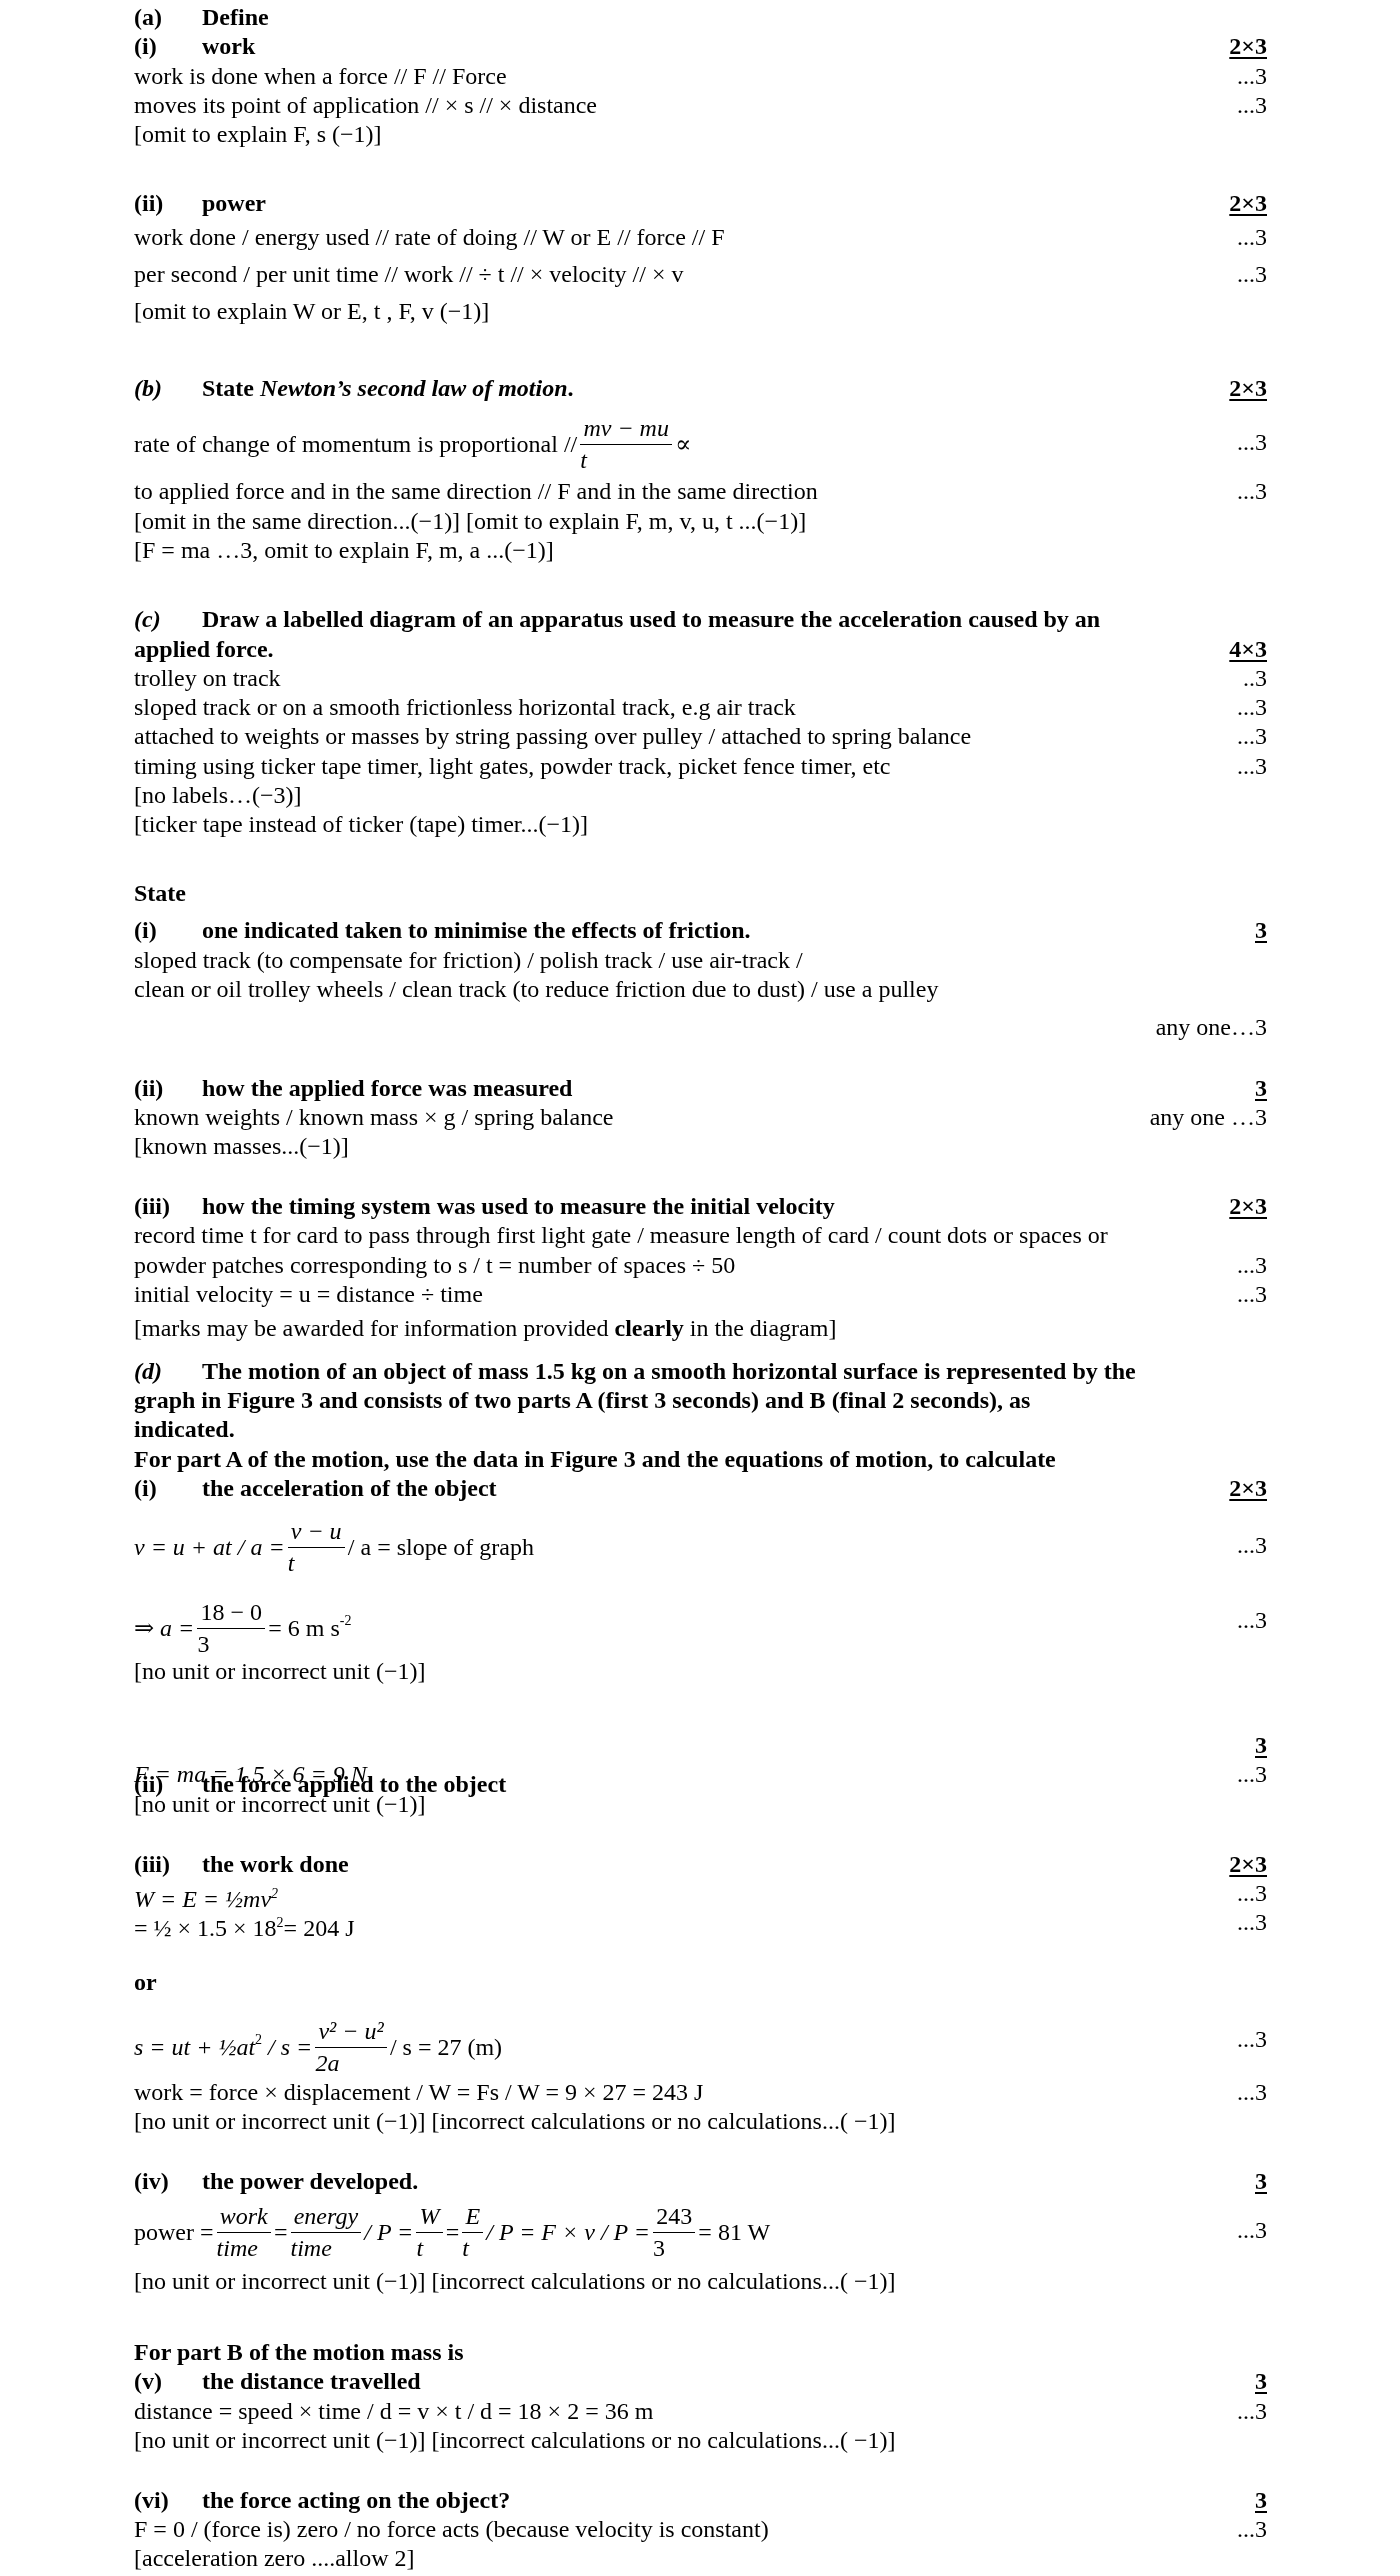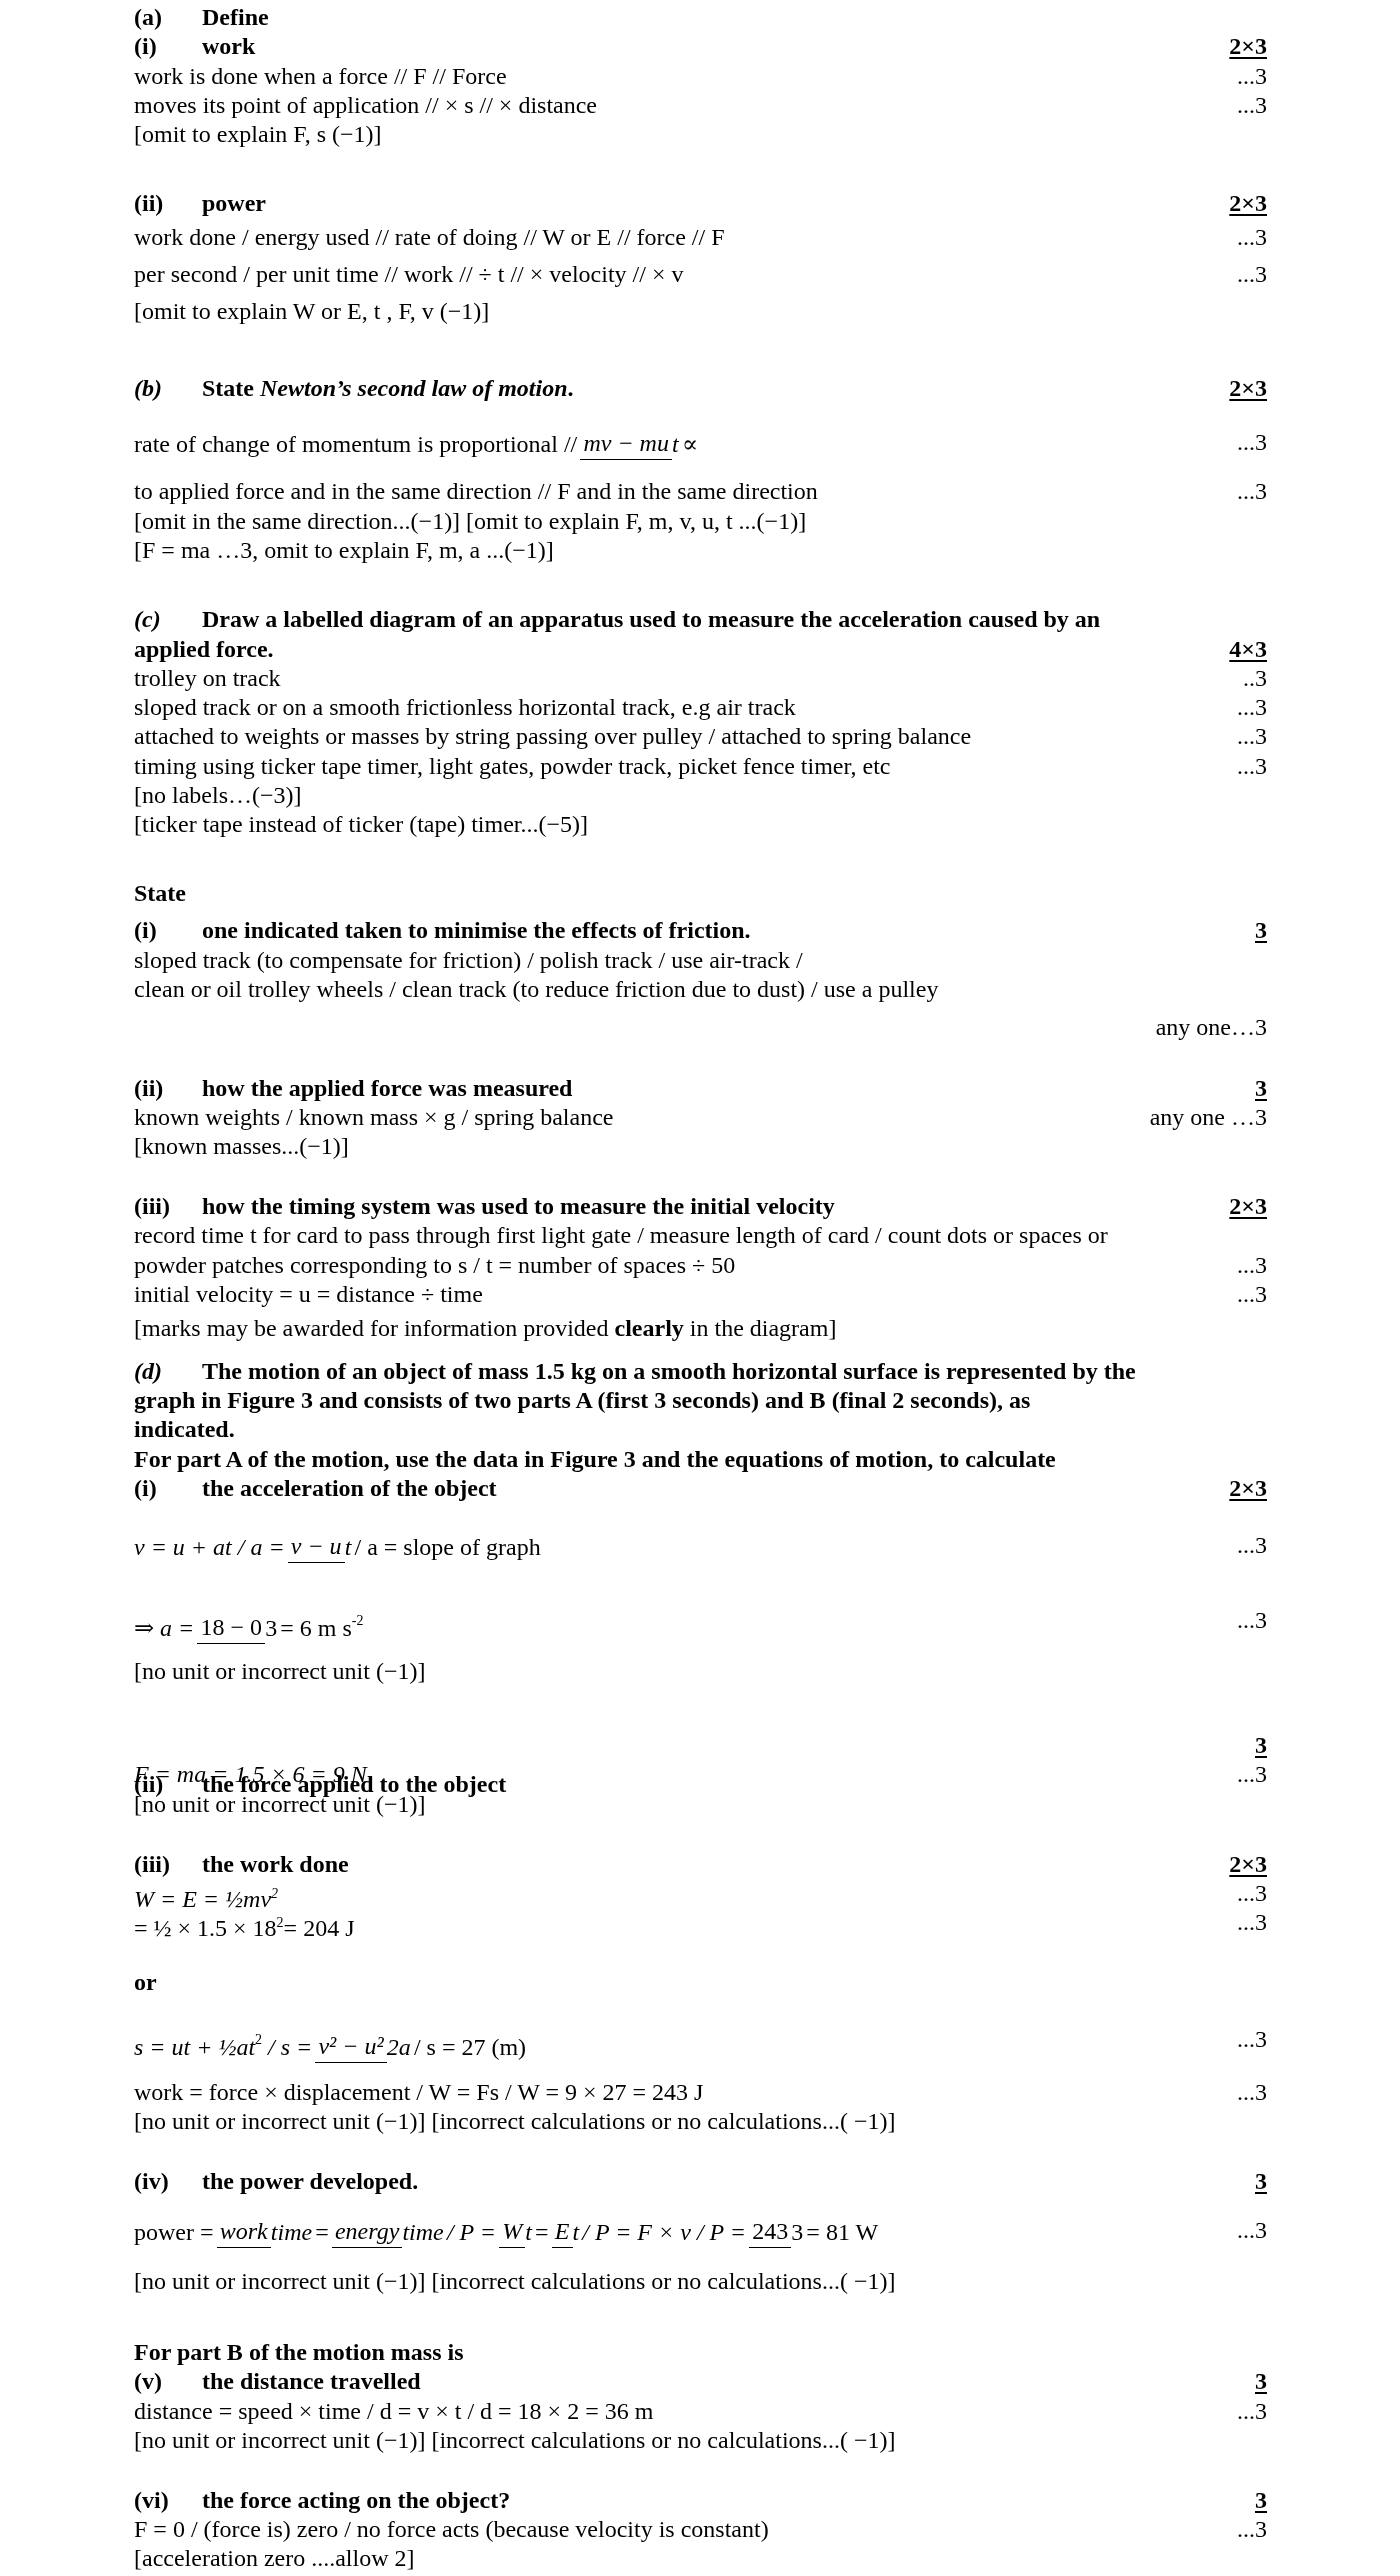--- a/index.html
+++ b/index.html
@@ -4,21 +4,21 @@
 <style>
   html, body { margin: 0; padding: 0; background: #ffffff; }
   body { width: 1400px; height: 2576px; position: relative; overflow: hidden;
          font-family: "Liberation Serif", "DejaVu Serif", serif; color: #000; font-size: 24px; }
   .ln { position: absolute; left: 134px; white-space: nowrap; line-height: 29px; height: 29px; }
   .mk { position: absolute; right: 133px; white-space: nowrap; line-height: 29px; height: 29px; text-align: right; }
   .b { font-weight: bold; }
   .i { font-style: italic; }
   .u { text-decoration: underline; text-decoration-thickness: 2.3px; text-underline-offset: 3.1px; font-weight: bold; }
   .lbl { display: inline-block; width: 68px; }
-  .frac { display: inline-flex; flex-direction: row; align-items: flex-end; vertical-align: middle; margin: 0 3.1px; }
+  .frac { display: inline-flex; flex-direction: column; align-items: flex-start; vertical-align: middle; margin: 0 3.1px; }
   .frac .num { border-bottom: 1.5px solid #000; padding: 0 3.1px; line-height: 31px; }
   .frac .den { line-height: 31px; }
   .tall { height: 69px; line-height: 69px; }
   .tall > span.mid { vertical-align: middle; }
   sup { font-size: 14px; }
 </style>
 </head>
 <body>
 
 <div class="ln b" style="top:3.1px"><span class="lbl">(a)</span><span>Define</span></div>
@@ -56,21 +56,21 @@
 <div class="mk u" style="top:635px">4×3</div>
 <div class="ln" style="top:664px">trolley on track</div>
 <div class="mk" style="top:664px">..3</div>
 <div class="ln" style="top:693px">sloped track or on a smooth frictionless horizontal track, e.g air track</div>
 <div class="mk" style="top:693px">...3</div>
 <div class="ln" style="top:722px">attached to weights or masses by string passing over pulley / attached to spring balance</div>
 <div class="mk" style="top:722px">...3</div>
 <div class="ln" style="top:752px">timing using ticker tape timer, light gates, powder track, picket fence timer, etc</div>
 <div class="mk" style="top:752px">...3</div>
 <div class="ln" style="top:781px">[no labels…(−3)]</div>
-<div class="ln" style="top:810px">[ticker tape instead of ticker (tape) timer...(−5)]</div>
+<div class="ln" style="top:810px">[ticker tape instead of ticker (tape) timer...(−1)]</div>
 
 <div class="ln b" style="top:879px">State</div>
 <div class="ln b" style="top:916px"><span class="lbl">(i)</span><span>one indicated taken to minimise the effects of friction.</span></div>
 <div class="mk u" style="top:916px">3</div>
 <div class="ln" style="top:946px">sloped track (to compensate for friction) / polish track / use air-track /</div>
 <div class="ln" style="top:975px">clean or oil trolley wheels / clean track (to reduce friction due to dust) / use a pulley</div>
 <div class="mk" style="top:1013px">any one…3</div>
 
 <div class="ln b" style="top:1074px"><span class="lbl">(ii)</span><span>how the applied force was measured</span></div>
 <div class="mk u" style="top:1074px">3</div>

